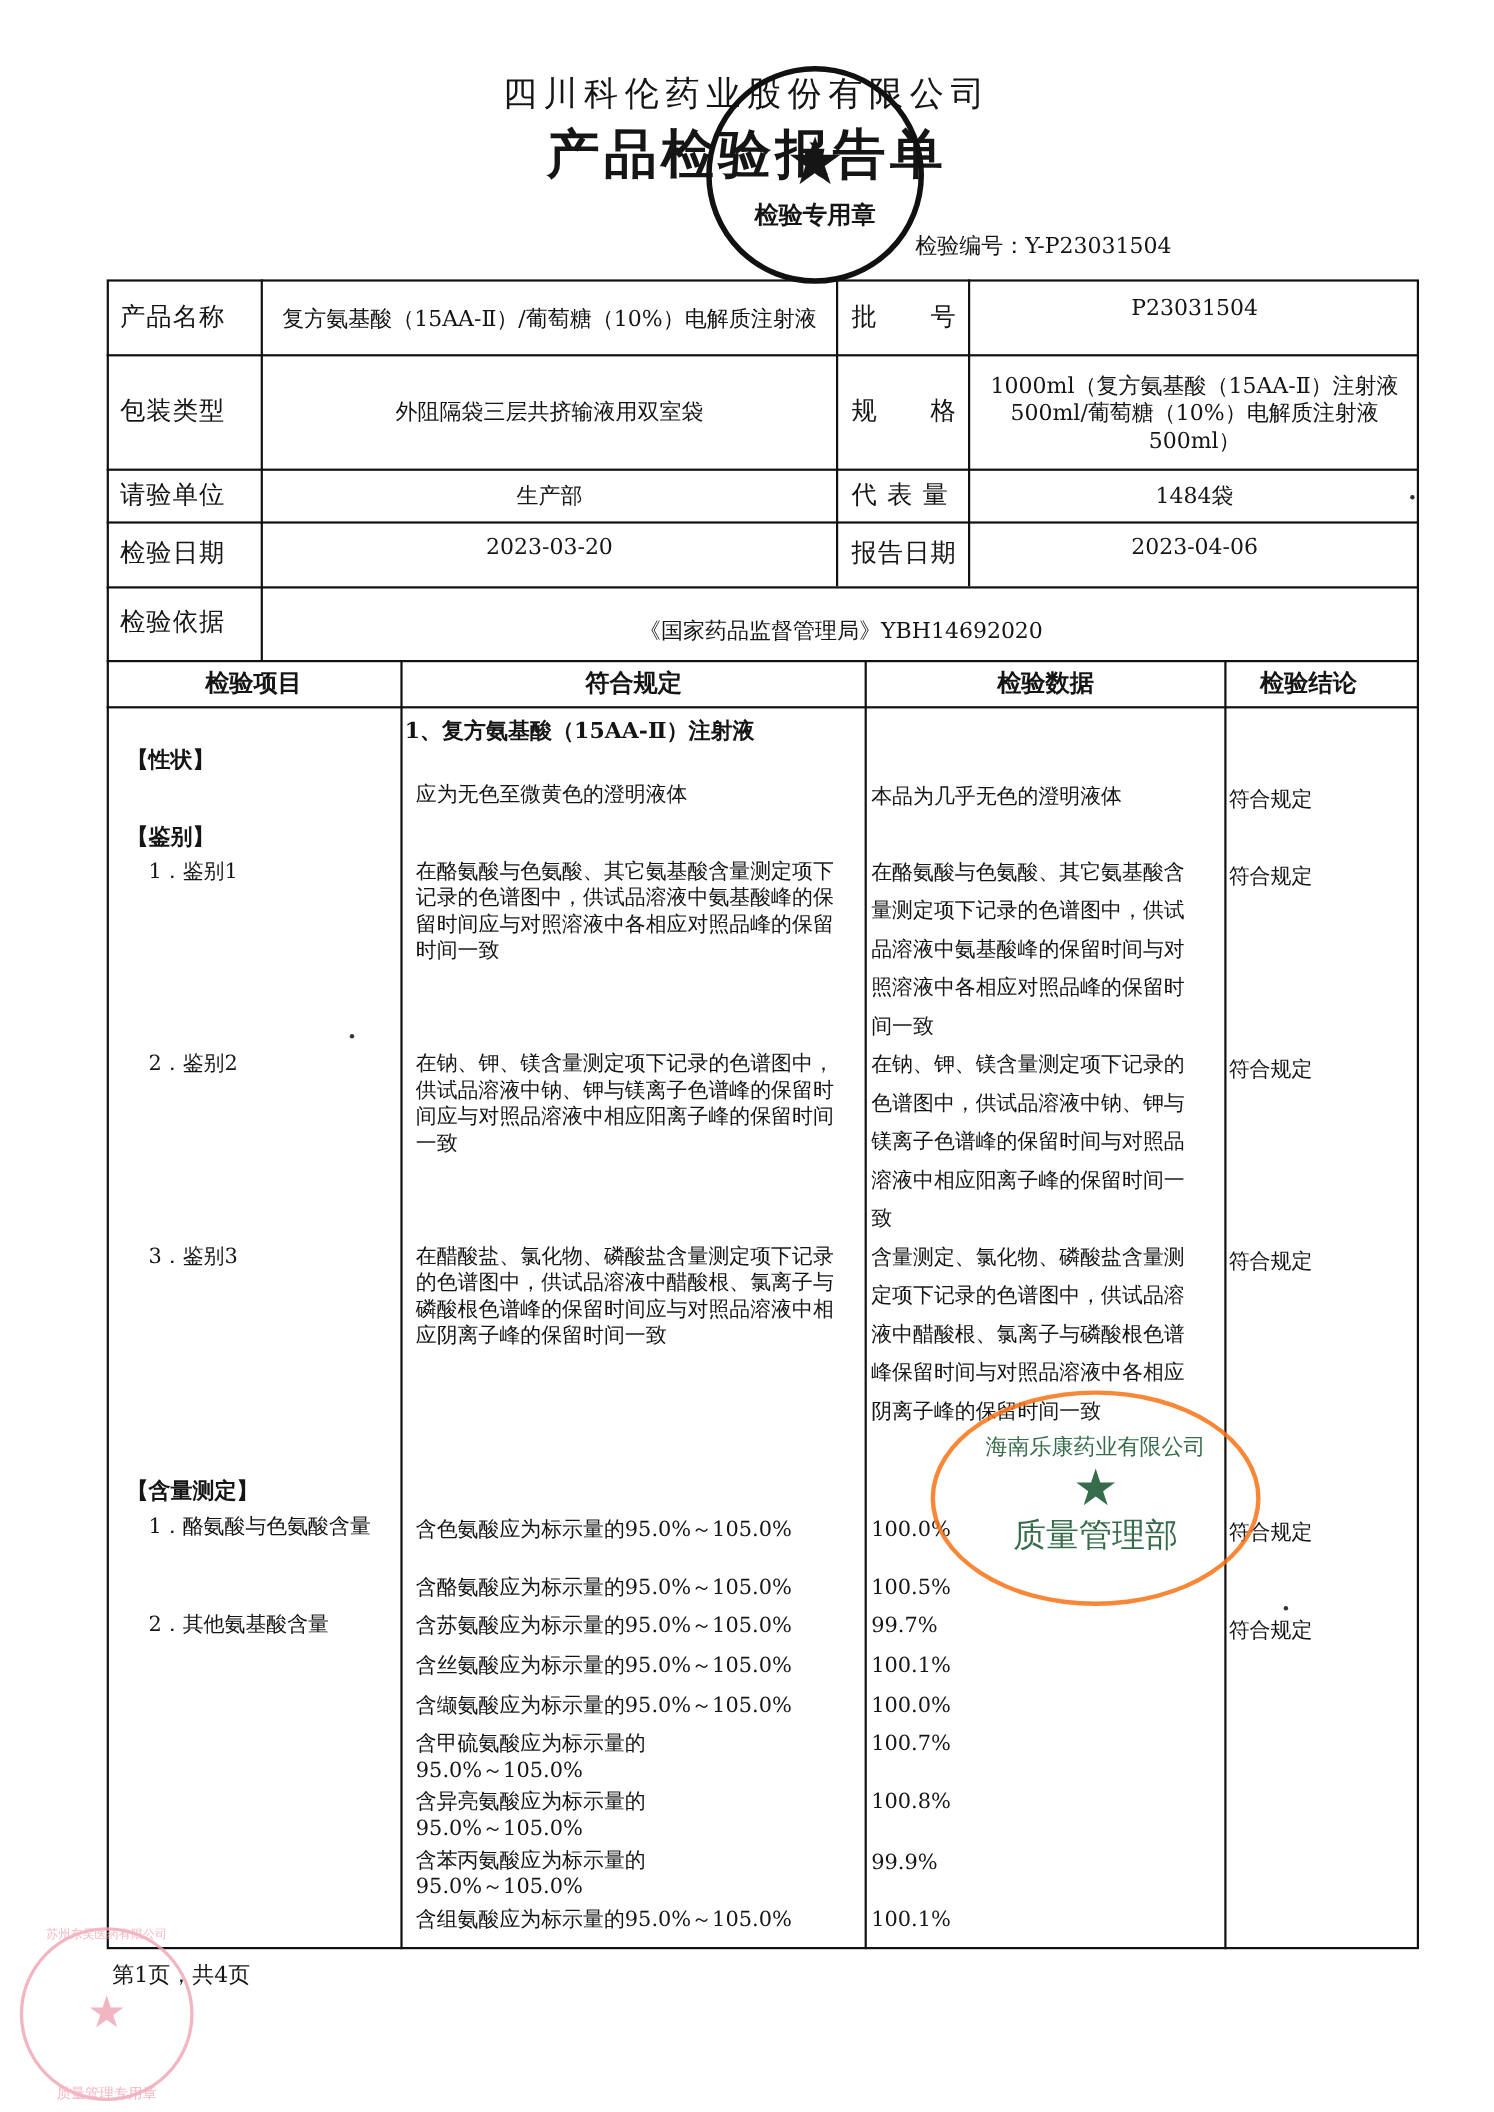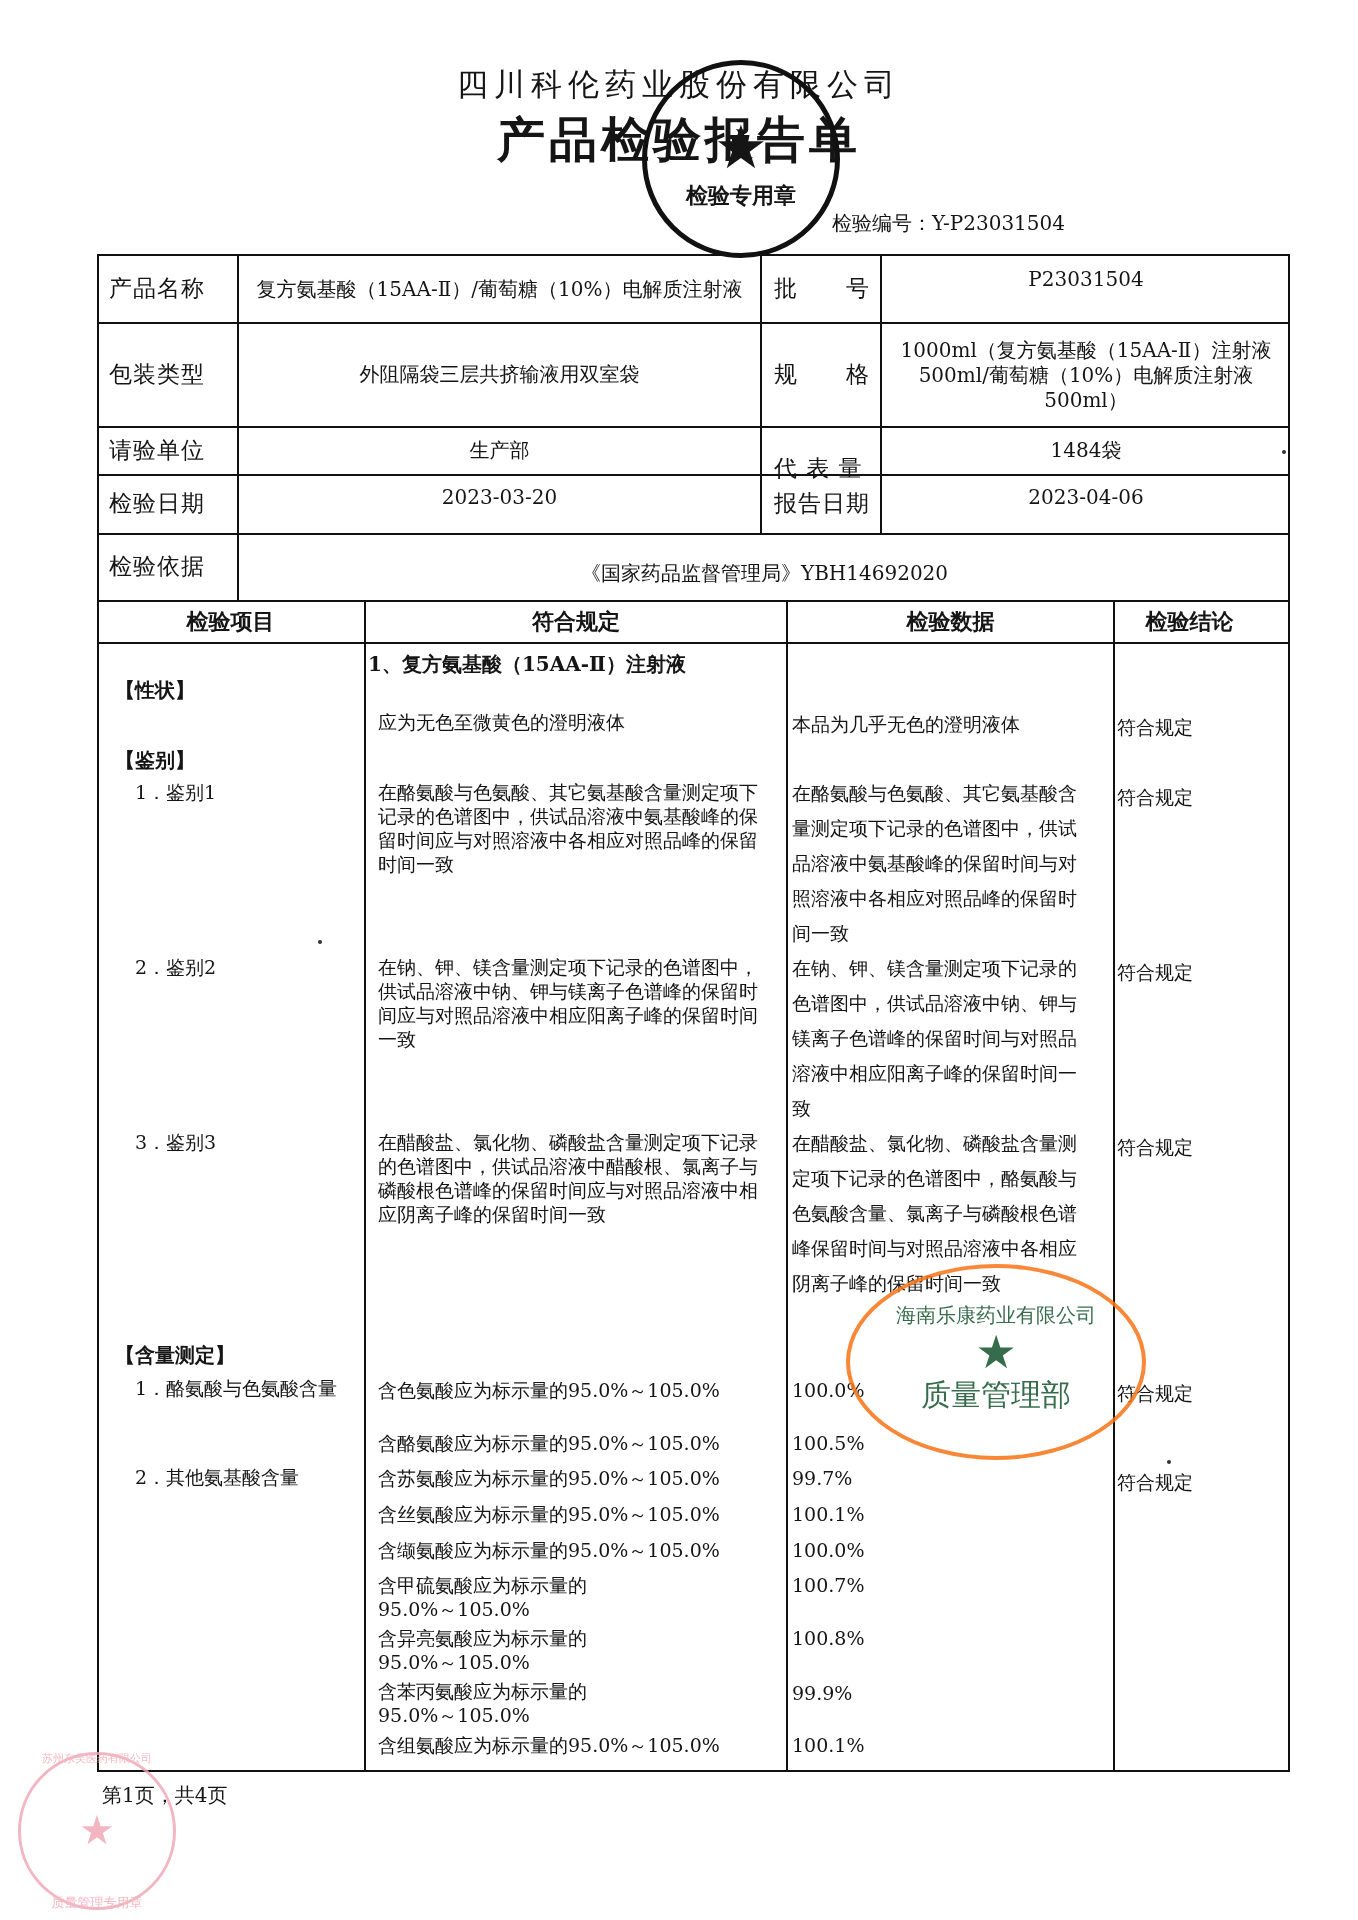--- a/index.html
+++ b/index.html
@@ -62,21 +62,21 @@
 <div class="cell label" style="left:762px;top:254px;width:118px;height:68px;">批　　号</div>
 <div class="cell" style="left:882px;top:254px;width:408px;height:50px;">P23031504</div>
 
 <div class="cell label" style="left:97px;top:322px;width:140px;height:104px;">包装类型</div>
 <div class="cell" style="left:239px;top:322px;width:521px;height:104px;">外阻隔袋三层共挤输液用双室袋</div>
 <div class="cell label" style="left:762px;top:322px;width:118px;height:104px;">规　　格</div>
 <div class="cell" style="left:882px;top:324px;width:408px;height:102px;padding:0 14px;">1000ml（复方氨基酸（15AA-Ⅱ）注射液500ml/葡萄糖（10%）电解质注射液500ml）</div>
 
 <div class="cell label" style="left:97px;top:426px;width:140px;height:48px;">请验单位</div>
 <div class="cell" style="left:239px;top:426px;width:521px;height:48px;">生产部</div>
-<div class="cell label" style="left:762px;top:426px;width:118px;height:48px;margin-top:18px;">代 表 量</div>
+<div class="cell label" style="left:762px;top:426px;width:118px;height:48px;">代 表 量</div>
 <div class="cell" style="left:882px;top:426px;width:408px;height:48px;">1484袋</div>
 
 <div class="cell label" style="left:97px;top:474px;width:140px;height:59px;">检验日期</div>
 <div class="cell" style="left:239px;top:474px;width:521px;height:46px;">2023-03-20</div>
 <div class="cell label" style="left:762px;top:474px;width:118px;height:59px;">报告日期</div>
 <div class="cell" style="left:882px;top:474px;width:408px;height:46px;">2023-04-06</div>
 
 <div class="cell label" style="left:97px;top:533px;width:140px;height:67px;">检验依据</div>
 <div class="cell" style="left:239px;top:546px;width:1051px;height:54px;">《国家药品监督管理局》YBH14692020</div>
 
@@ -99,21 +99,21 @@
 <div class="t dense" style="left:792px;top:776px;width:300px;">在酪氨酸与色氨酸、其它氨基酸含量测定项下记录的色谱图中，供试品溶液中氨基酸峰的保留时间与对照溶液中各相应对照品峰的保留时间一致</div>
 <div class="t" style="left:1117px;top:785px;">符合规定</div>
 
 <div class="t" style="left:135px;top:955px;">2．鉴别2</div>
 <div class="t mid" style="left:378px;top:955px;width:396px;">在钠、钾、镁含量测定项下记录的色谱图中，供试品溶液中钠、钾与镁离子色谱峰的保留时间应与对照品溶液中相应阳离子峰的保留时间一致</div>
 <div class="t dense" style="left:792px;top:951px;width:300px;">在钠、钾、镁含量测定项下记录的色谱图中，供试品溶液中钠、钾与镁离子色谱峰的保留时间与对照品溶液中相应阳离子峰的保留时间一致</div>
 <div class="t" style="left:1117px;top:960px;">符合规定</div>
 
 <div class="t" style="left:135px;top:1130px;">3．鉴别3</div>
 <div class="t mid" style="left:378px;top:1130px;width:396px;">在醋酸盐、氯化物、磷酸盐含量测定项下记录的色谱图中，供试品溶液中醋酸根、氯离子与磷酸根色谱峰的保留时间应与对照品溶液中相应阴离子峰的保留时间一致</div>
-<div class="t dense" style="left:792px;top:1126px;width:300px;">在醋酸盐、氯化物、磷酸盐含量测定项下记录的色谱图中，酪氨酸与色氨酸含量、氯离子与磷酸根色谱峰保留时间与对照品溶液中各相应阴离子峰的保留时间一致</div>
+<div class="t dense" style="left:792px;top:1126px;width:300px;">含量测定、氯化物、磷酸盐含量测定项下记录的色谱图中，供试品溶液中醋酸根、氯离子与磷酸根色谱峰保留时间与对照品溶液中各相应阴离子峰的保留时间一致</div>
 <div class="t" style="left:1117px;top:1135px;">符合规定</div>
 
 <div class="t bold" style="left:115px;top:1343px;">【含量测定】</div>
 
 <div class="t" style="left:135px;top:1376px;width:225px;padding-left:0;">
   <span>1．酪氨酸与色氨酸含量</span>
 </div>
 <div class="t" style="left:1117px;top:1381px;">符合规定</div>
 
 <div class="t" style="left:378px;top:1378px;">含色氨酸应为标示量的95.0%～105.0%</div>

